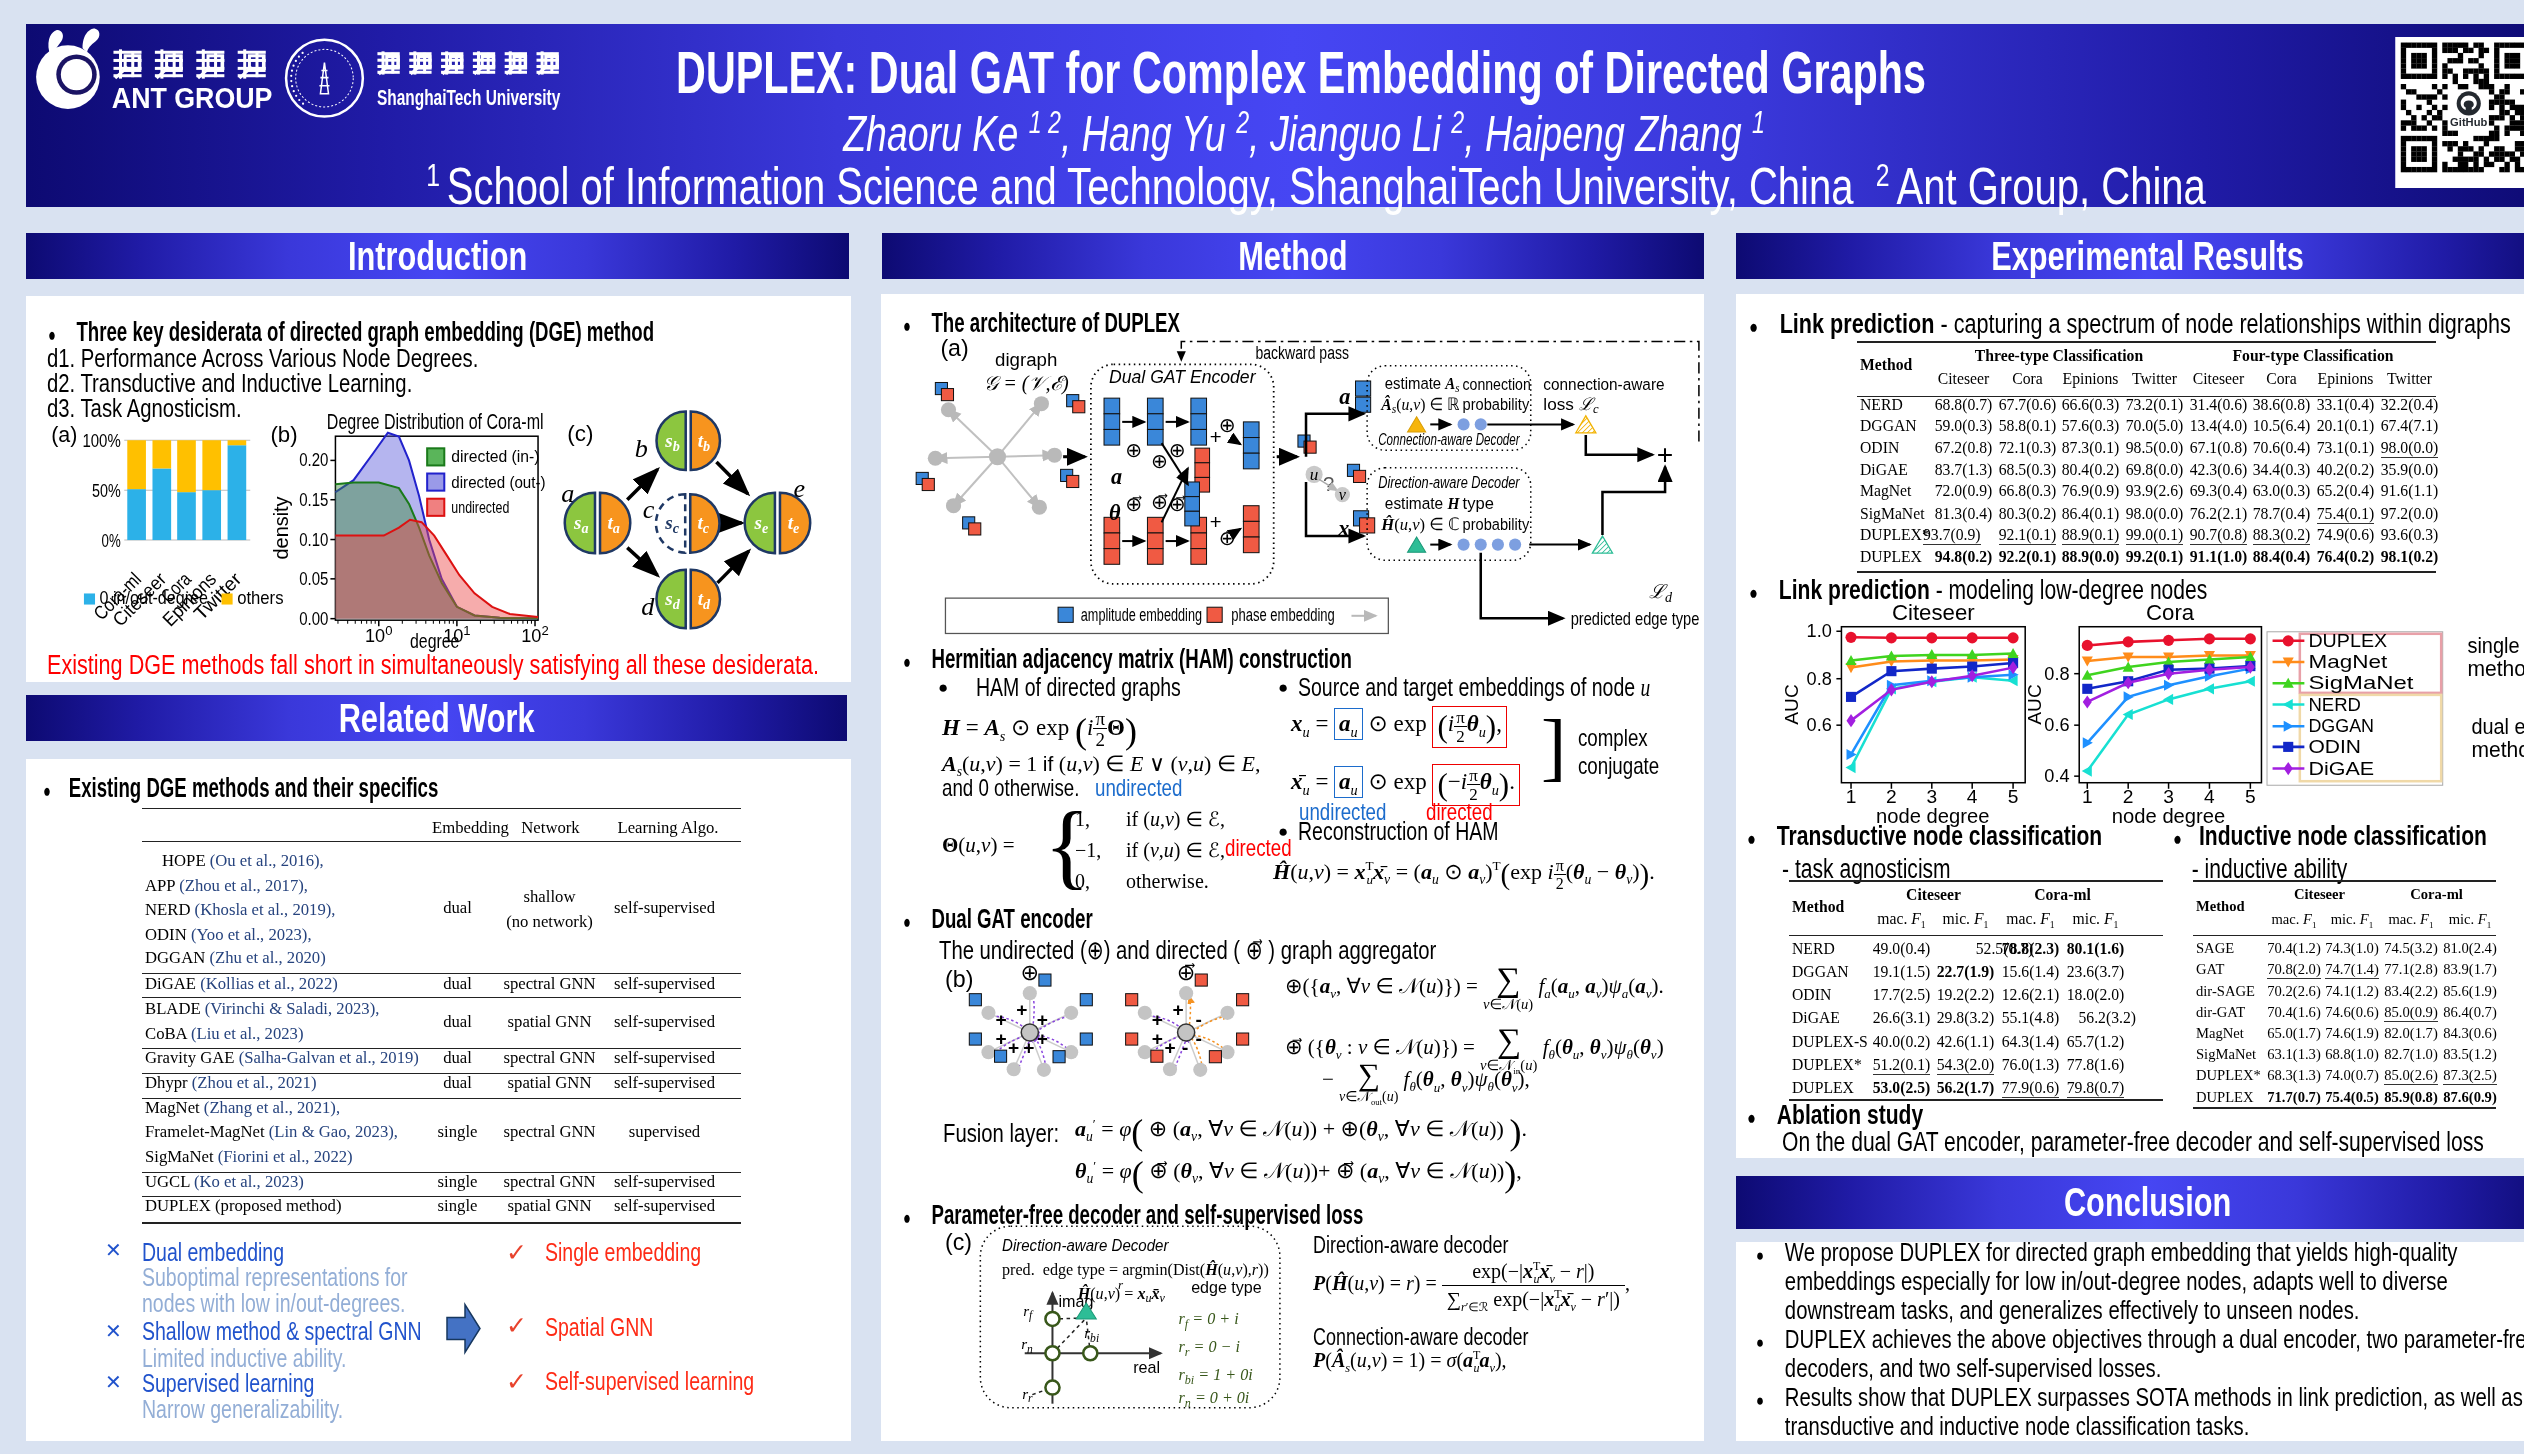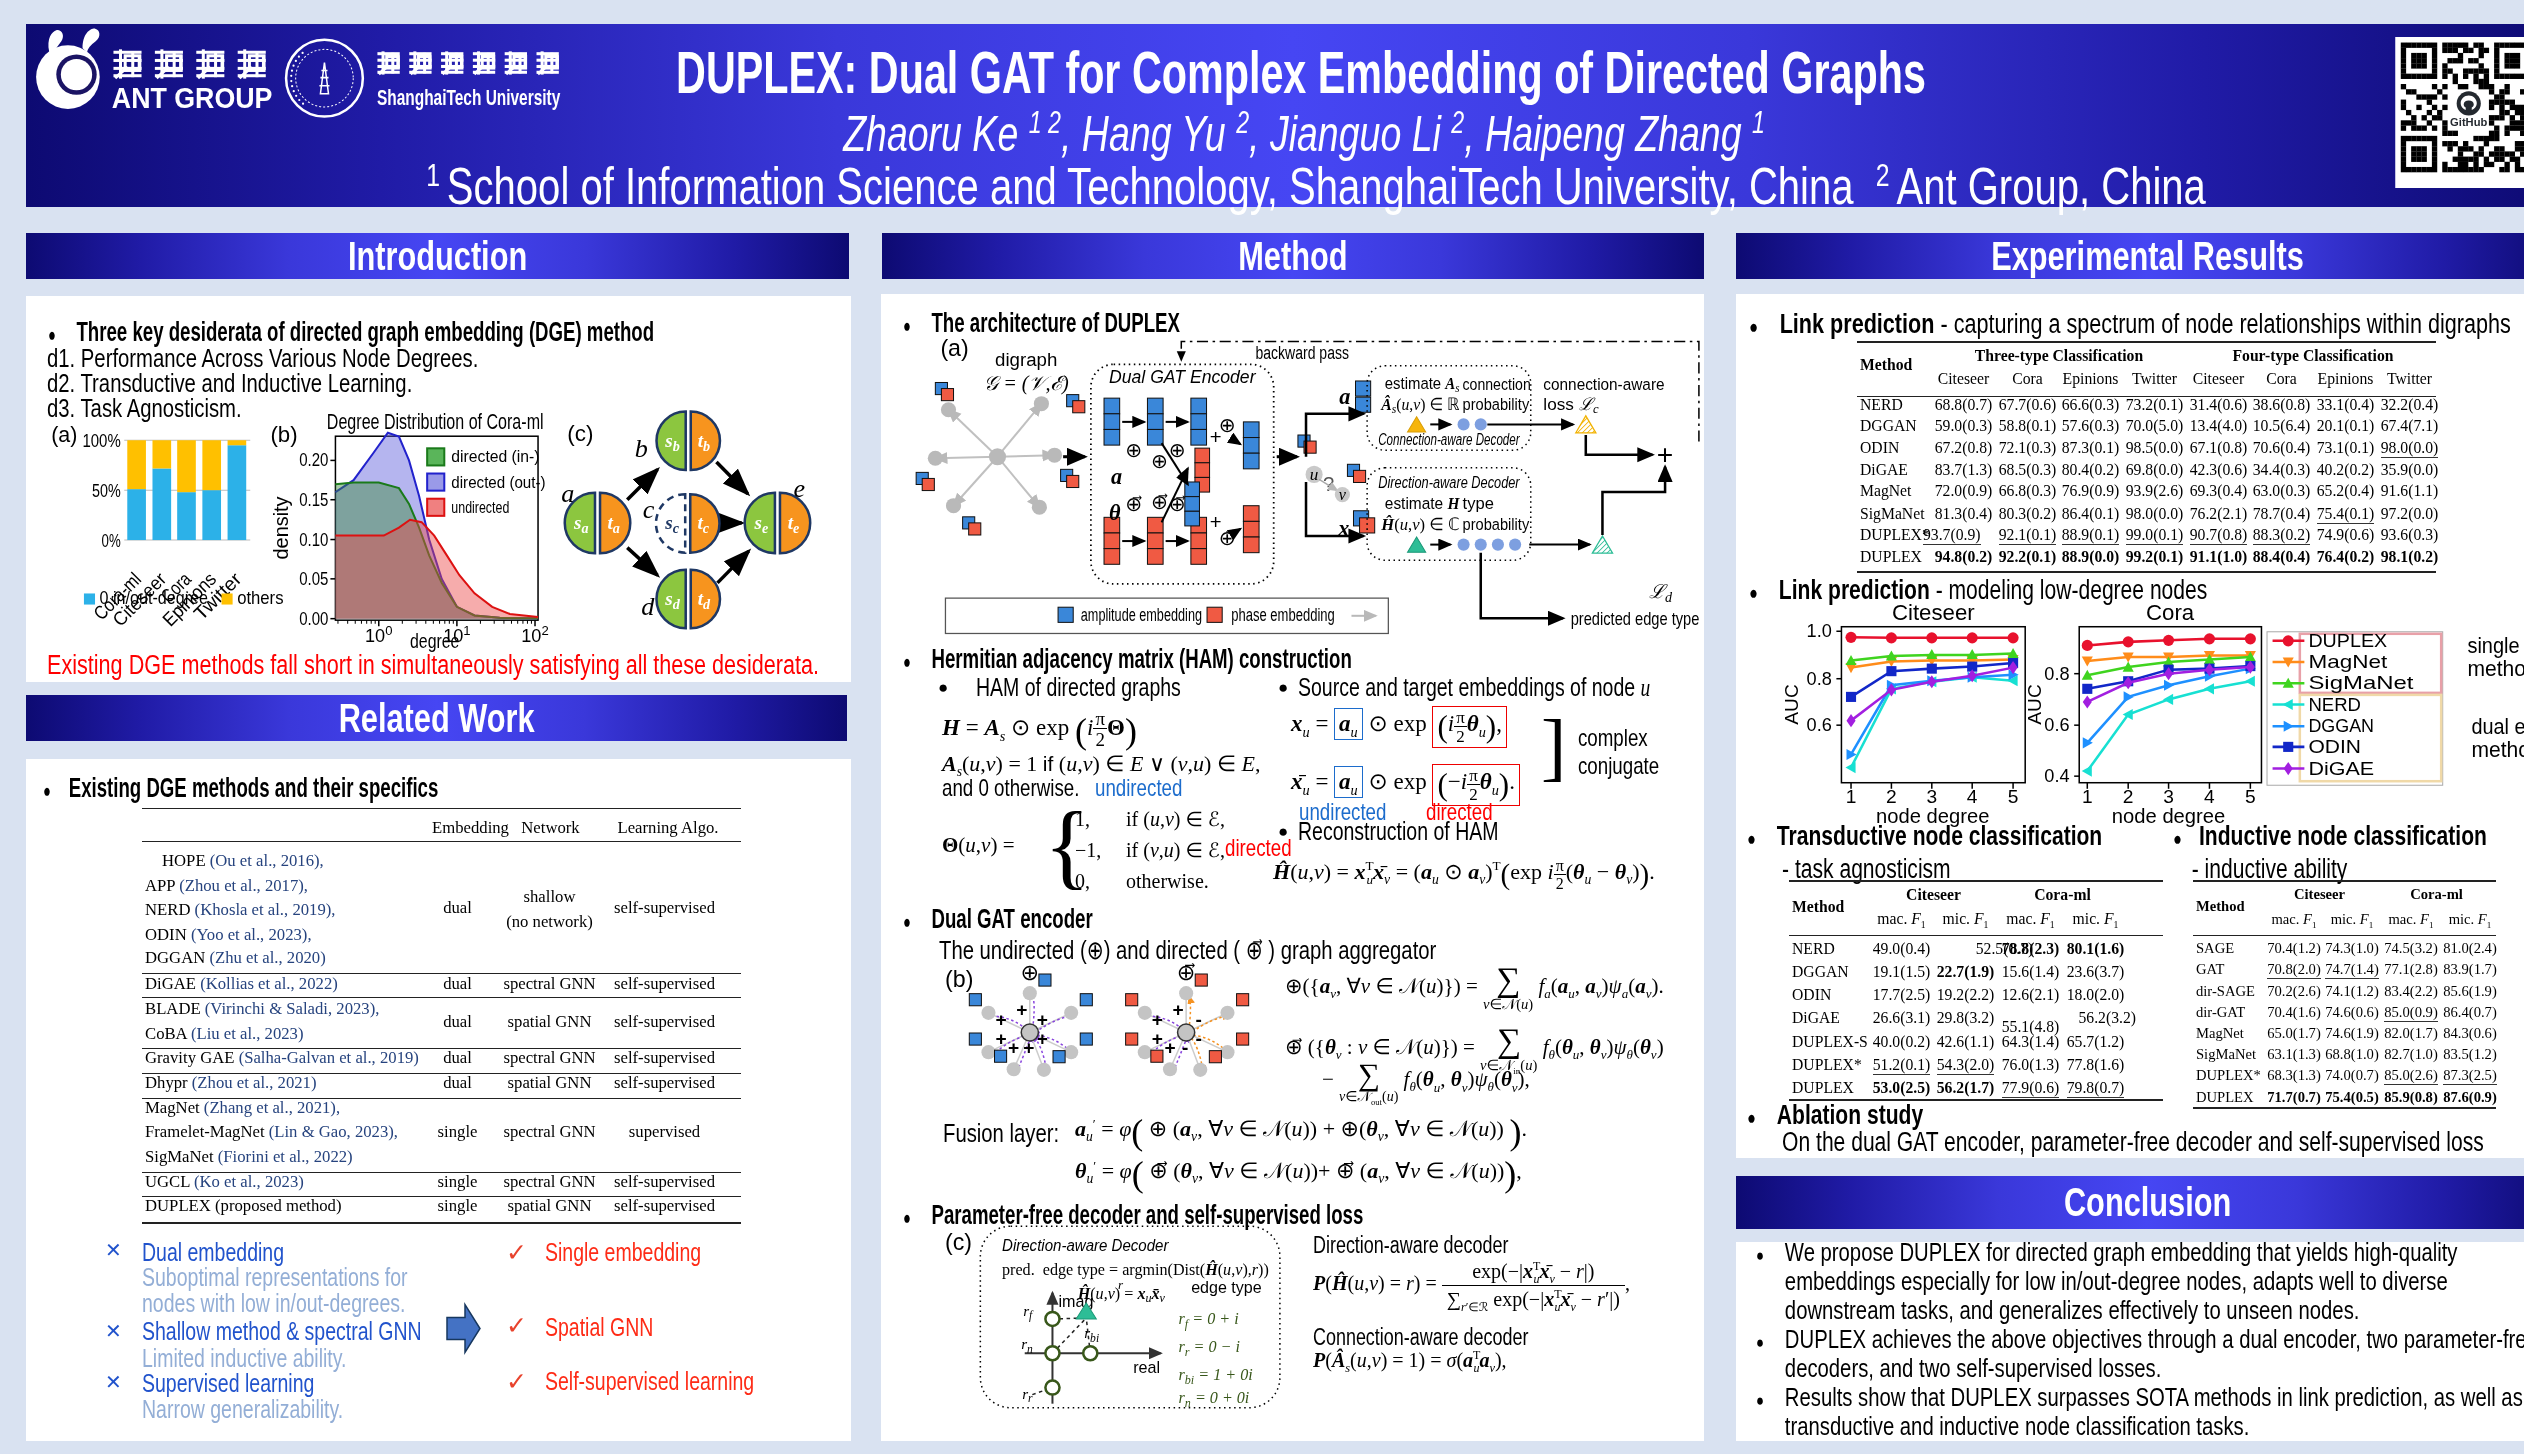--- a/index.html
+++ b/index.html
@@ -1258,21 +1258,21 @@
 <div class="abs" style="left:201px;top:89px;width:81px;text-align:center;"><span style="">15.6(1.4)</span></div>
 <div class="abs" style="left:266px;top:89px;width:81px;text-align:center;"><span style="">23.6(3.7)</span></div>
 <div class="abs" style="left:3px;top:112px;">ODIN</div>
 <div class="abs" style="left:72px;top:112px;width:81px;text-align:center;"><span style="">17.7(2.5)</span></div>
 <div class="abs" style="left:136px;top:112px;width:81px;text-align:center;"><span style="">19.2(2.2)</span></div>
 <div class="abs" style="left:201px;top:112px;width:81px;text-align:center;"><span style="">12.6(2.1)</span></div>
 <div class="abs" style="left:266px;top:112px;width:81px;text-align:center;"><span style="">18.0(2.0)</span></div>
 <div class="abs" style="left:3px;top:135px;">DiGAE</div>
 <div class="abs" style="left:72px;top:135px;width:81px;text-align:center;"><span style="">26.6(3.1)</span></div>
 <div class="abs" style="left:136px;top:135px;width:81px;text-align:center;"><span style="">29.8(3.2)</span></div>
-<div class="abs" style="left:201px;top:135px;width:81px;text-align:center;margin-top:9px;"><span style="">55.1(4.8)</span></div>
+<div class="abs" style="left:201px;top:135px;width:81px;text-align:center;"><span style="">55.1(4.8)</span></div>
 <div class="abs" style="left:266px;top:135px;width:81px;text-align:right;"><span style="">56.2(3.2)</span></div>
 <div class="abs" style="left:3px;top:159px;">DUPLEX-S</div>
 <div class="abs" style="left:72px;top:159px;width:81px;text-align:center;"><span style="">40.0(0.2)</span></div>
 <div class="abs" style="left:136px;top:159px;width:81px;text-align:center;"><span style="">42.6(1.1)</span></div>
 <div class="abs" style="left:201px;top:159px;width:81px;text-align:center;"><span style="">64.3(1.4)</span></div>
 <div class="abs" style="left:266px;top:159px;width:81px;text-align:center;"><span style="">65.7(1.2)</span></div>
 <div class="abs" style="left:3px;top:182px;">DUPLEX*</div>
 <div class="abs" style="left:72px;top:182px;width:81px;text-align:center;"><span style="border-bottom:1px solid #333;padding-bottom:0.5px;">51.2(0.1)</span></div>
 <div class="abs" style="left:136px;top:182px;width:81px;text-align:center;"><span style="border-bottom:1px solid #333;padding-bottom:0.5px;">54.3(2.0)</span></div>
 <div class="abs" style="left:201px;top:182px;width:81px;text-align:center;"><span style="">76.0(1.3)</span></div>

